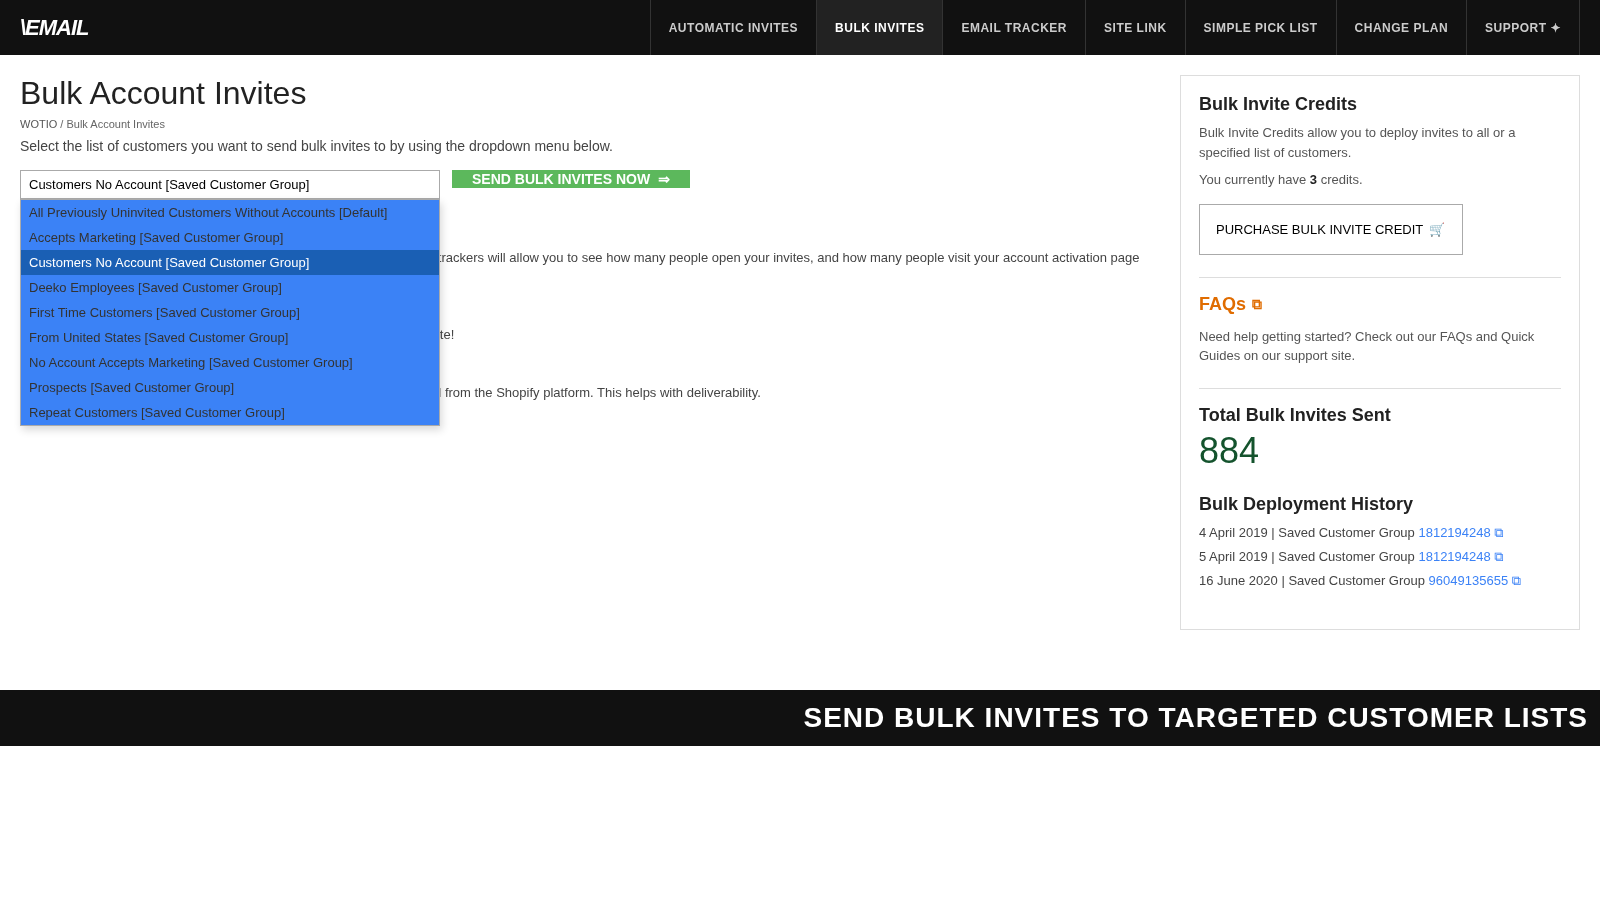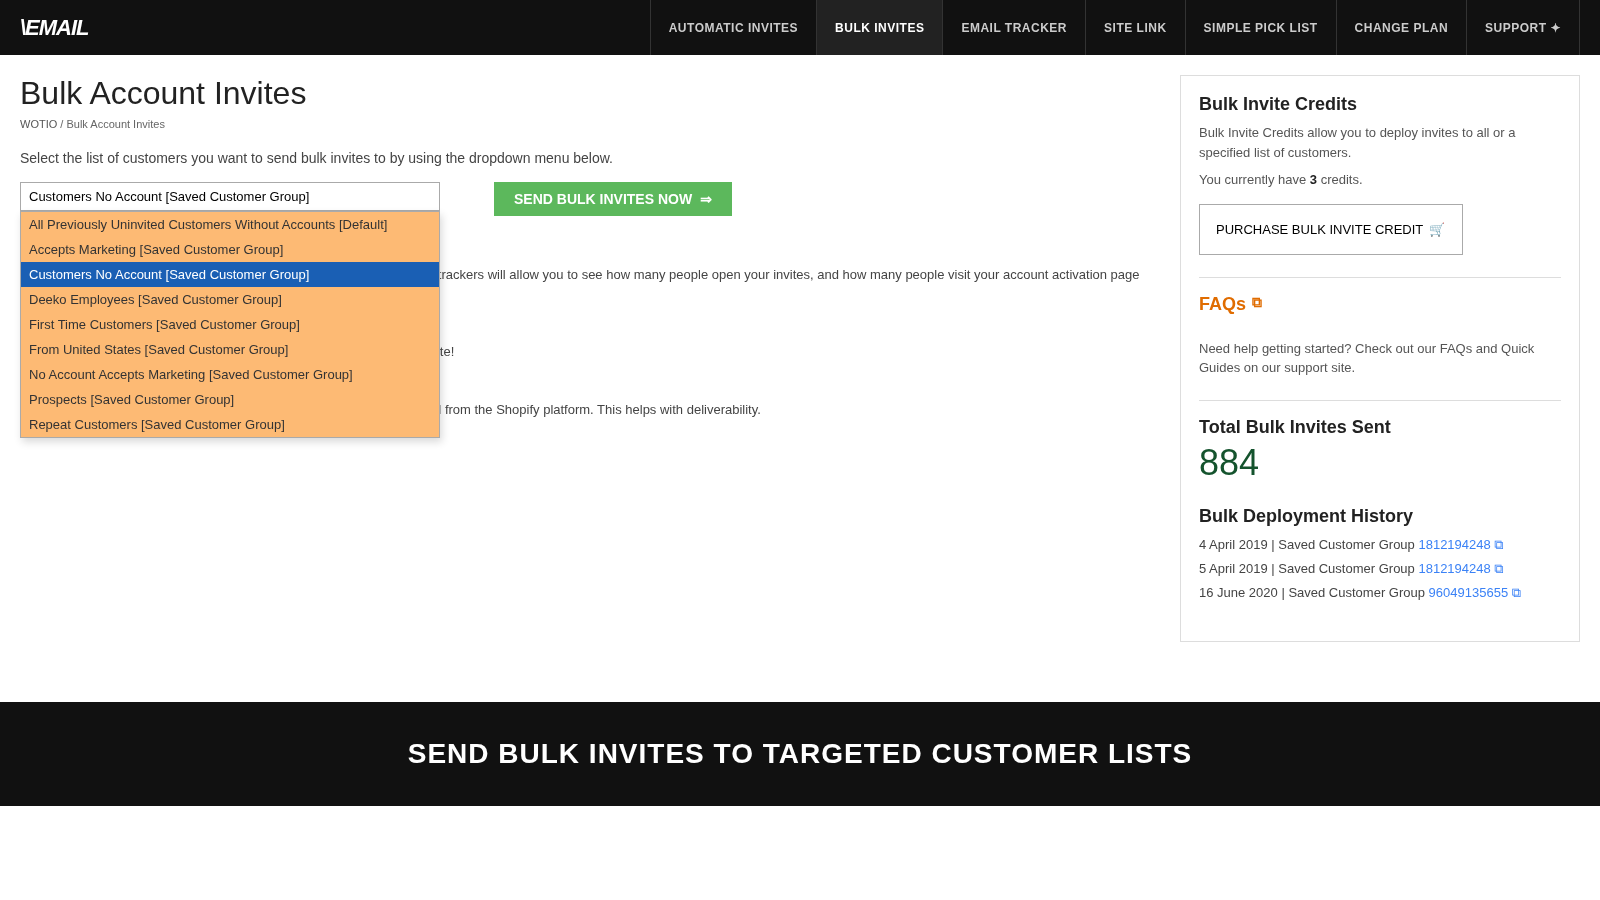--- a/index.html
+++ b/index.html
@@ -58,21 +58,21 @@
     .page-title {
       font-size: 32px;
       font-weight: 300;
       margin-bottom: 6px;
       color: #222;
     }
 
     .breadcrumb {
       font-size: 11px;
       color: #666;
-      margin-bottom: 20px;
+      margin-bottom: 8px;
     }
     .breadcrumb a { color: #555; text-decoration: none; }
 
     .subtitle {
       font-size: 14px;
       color: #444;
       margin-bottom: 16px;
     }
 
     
@@ -100,21 +100,21 @@
       -webkit-appearance: none;
     }
 
     
     .dropdown-list {
       position: absolute;
       top: 100%;
       left: 0;
       width: 420px;
       border: 1px solid #aaa;
-      background: #fdba74;
+      background: #3b82f6;
       z-index: 100;
       box-shadow: 2px 4px 8px rgba(0,0,0,0.15);
     }
     .dropdown-item {
       padding: 5px 8px;
       font-size: 13px;
       cursor: pointer;
       white-space: nowrap;
     }
     .dropdown-item.selected {
@@ -127,23 +127,22 @@
       background: #5cb85c;
       color: #fff;
       border: none;
       padding: 8px 20px;
       font-size: 14px;
       font-weight: 700;
       cursor: pointer;
       display: flex;
       align-items: center;
       gap: 8px;
-      height: 34px;
+      height: 18px;
       white-space: nowrap;
-      margin-left: 42px;
     }
 
     .or-link-text {
       font-size: 13px;
       color: #444;
       margin-bottom: 20px;
       margin-top: 4px;
     }
     .or-link-text a { color: #e06c00; text-decoration: none; }
 
@@ -212,22 +211,23 @@
       display: inline-flex;
       align-items: center;
       gap: 6px;
       margin-top: 6px;
     }
 
     .faq-title {
       font-size: 18px;
       font-weight: 700;
       color: #e06c00;
-      margin-bottom: 24px;
-      display: flex;
+      margin-bottom: 12px;
+      display: flex;
+      align-items: center;
       gap: 6px;
     }
 
     .total-sent-title {
       font-size: 18px;
       font-weight: 700;
       color: #222;
       margin-bottom: 4px;
     }
     .total-sent-number {
@@ -251,22 +251,22 @@
     .history-link {
       color: #3b82f6;
       text-decoration: none;
       font-size: 13px;
     }
 
     
     .bottom-banner {
       background: #111;
       color: #fff;
-      text-align: center;
-      padding: 36px;
+      text-align: right;
+      padding: 12px;
       font-size: 28px;
       font-weight: 700;
       letter-spacing: 1px;
       margin-top: 40px;
     }
 
     .divider {
       border: none;
       border-top: 1px solid #ddd;
       margin: 16px 0;

